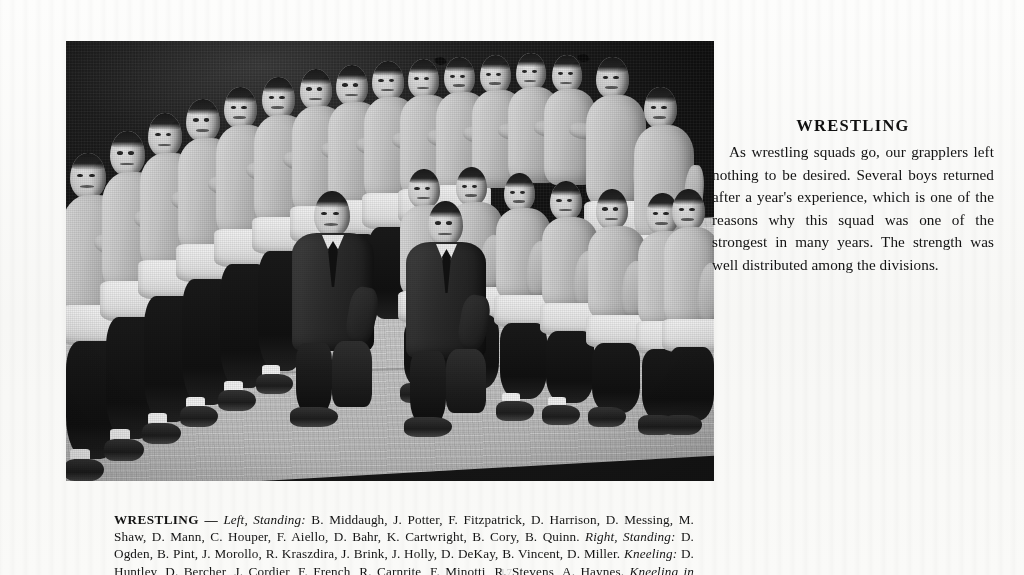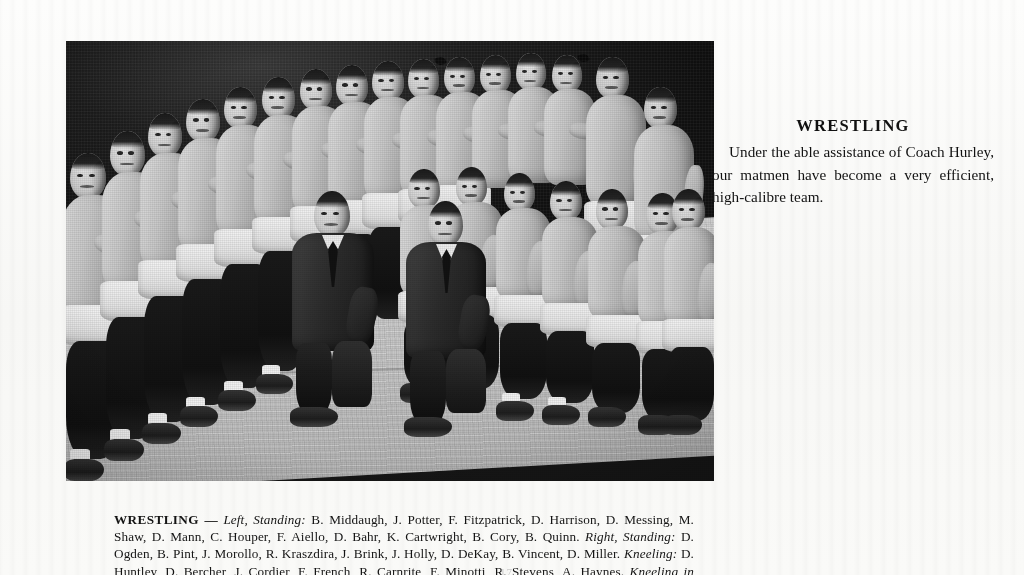--- a/index.html
+++ b/index.html
@@ -681,17 +681,17 @@
 
     <figcaption id="caption">
       <span class="lead">WRESTLING</span>
       <span class="dash">—</span>
       <span><i>Left, Standing:</i><span> B. Middaugh, J. Potter, F. Fitzpatrick, D. Harrison, D. Messing, M. Shaw, D. Mann, C. Houper, F. Aiello, D. Bahr, K. Cartwright, B. Cory, B. Quinn. </span><i>Right, Standing:</i><span> D. Ogden, B. Pint, J. Morollo, R. Kraszdira, J. Brink, J. Holly, D. DeKay, B. Vincent, D. Miller. </span><i>Kneeling:</i><span> D. Huntley, D. Bercher, J. Cordier, F. French, R. Carnrite, F. Minotti, R. Stevens, A. Haynes. </span><i>Kneeling in Front: Coach</i></span>
     </figcaption>
   </figure>
 
   <div id="right-col">
     <h1 id="article-title">WRESTLING</h1>
-    <p>Under the able assistance of Coach Hurley, our matmen have become a very efficient, high-calibre team.</p>
+    <p>As wrestling squads go, our grapplers left nothing to be desired. Several boys returned after a year's experience, which is one of the reasons why this squad was one of the strongest in many years. The strength was well distributed among the divisions.</p>
   </div>
 
   <div id="page-number">17</div>
 </div>
 
 </body></html>

